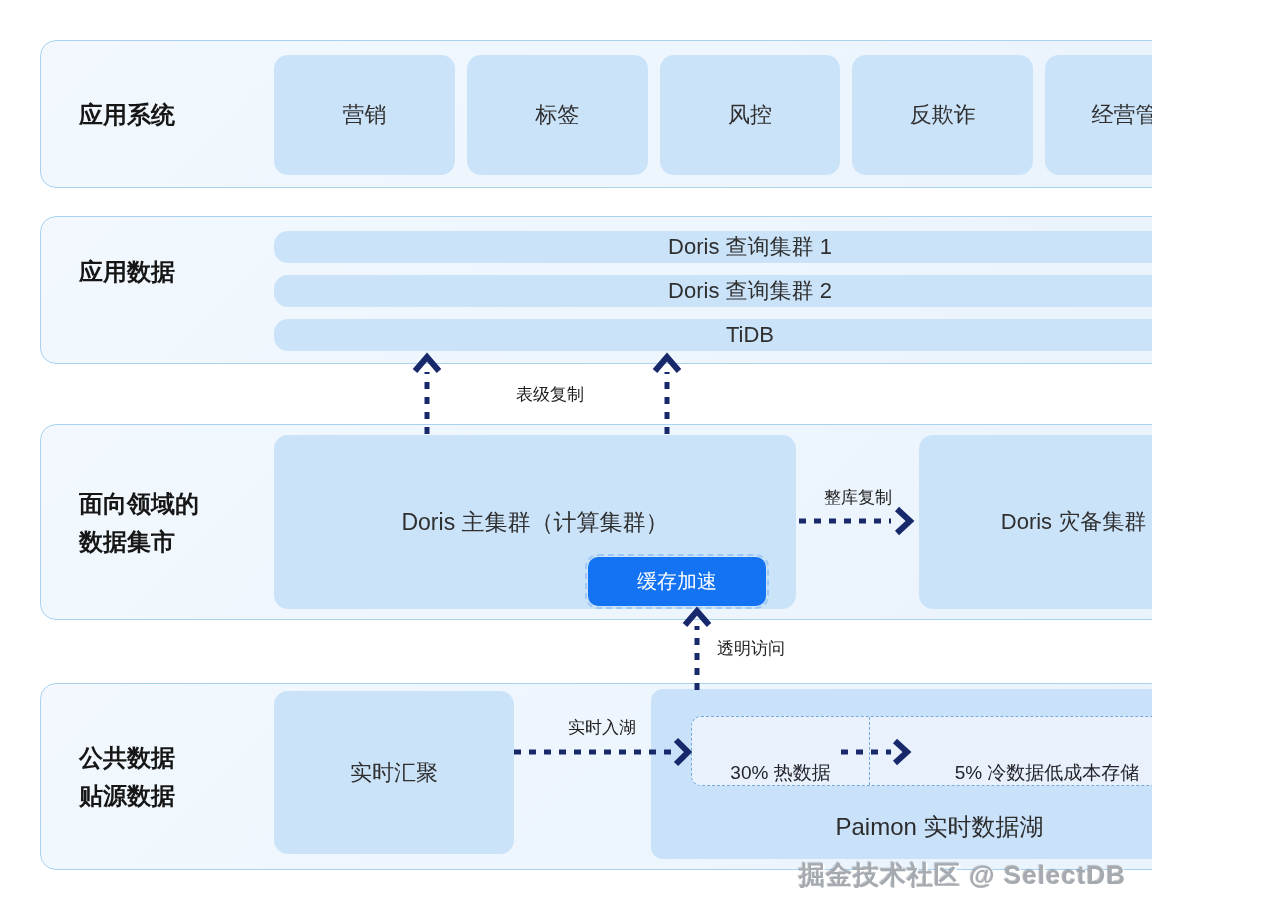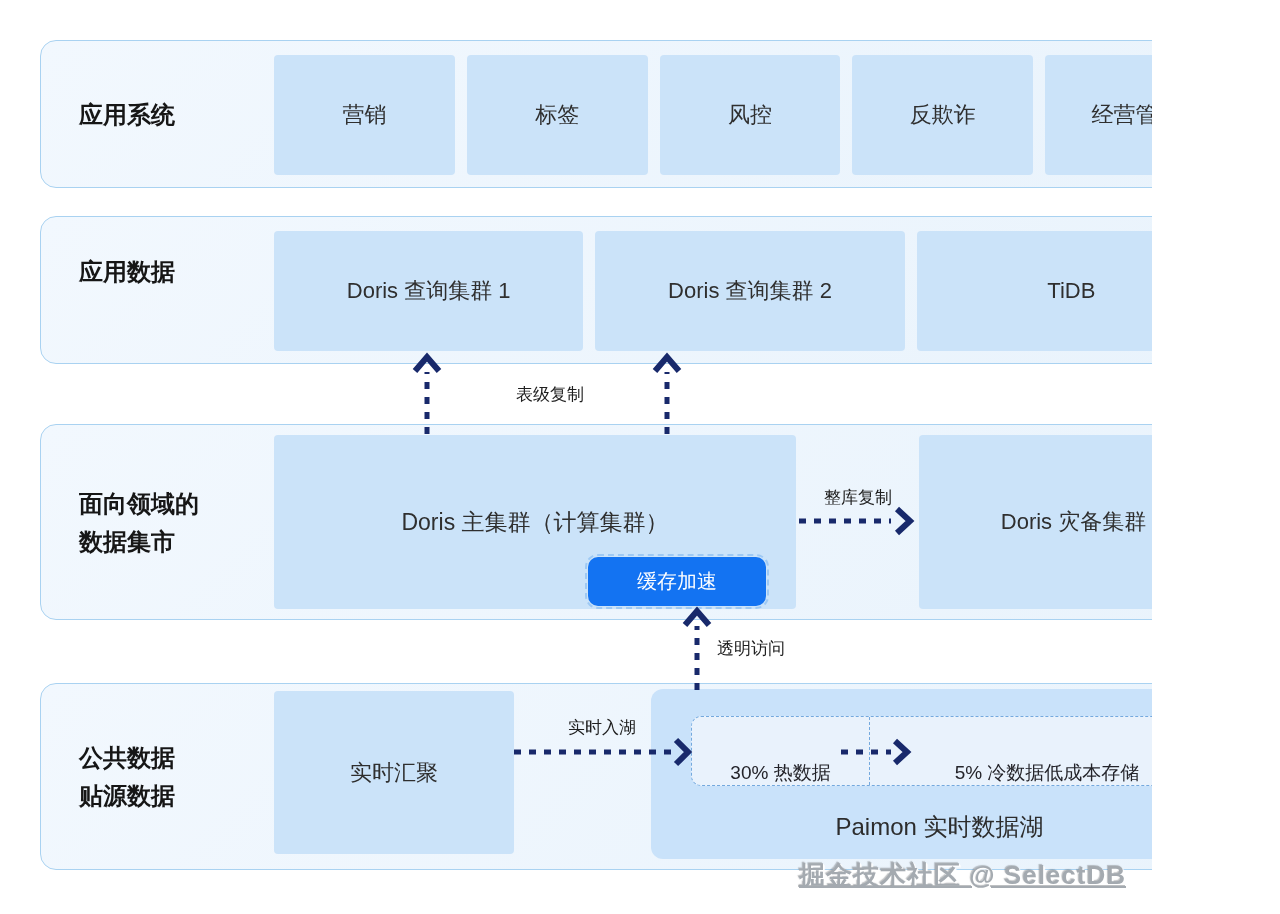--- a/index.html
+++ b/index.html
@@ -21,29 +21,29 @@
     position:absolute;left:38px;width:185px;
     font-size:24px;font-weight:700;color:#161616;line-height:38px;
   }
   .row1 .row-label{top:55px;}
   .row2 .row-label{top:36px;}
   .row3 .row-label{top:60px;}
   .row4 .row-label{top:55px;}
 
   
   .box{
-    background:#cbe3f9;border-radius:4px;
+    background:#cbe3f9;border-radius:14px;
     display:flex;align-items:center;justify-content:center;
     font-size:22px;color:#2f2f2f;box-sizing:border-box;
   }
   .boxes-flex{
     position:absolute;left:233px;right:5px;display:flex;gap:12px;
   }
   .row1 .boxes-flex{top:14px;height:120px;}
-  .row2 .boxes-flex{top:14px;height:120px;}
+  .row2 .boxes-flex{top:14px;height:120px;flex-direction:column;}
   .boxes-flex .box{flex:1;}
 
   
   .main-box{position:absolute;left:233px;top:10px;width:522px;height:174px;}
   .main-box-text{position:absolute;left:0;right:0;top:0;bottom:0;display:flex;align-items:center;justify-content:center;font-size:23px;color:#2f2f2f;}
   .cache-btn{
     position:absolute;left:314px;top:122px;width:178px;height:49px;
     background:#1373f2;color:#ffffff;font-size:20px;border-radius:10px;
     display:flex;align-items:center;justify-content:center;
     outline:2px dashed #9ec9f4;outline-offset:1px;
@@ -74,21 +74,20 @@
   .overlay{position:absolute;left:0;top:0;width:1280px;height:914px;pointer-events:none;}
   .dash-line{stroke:#18296b;stroke-width:5;fill:none;stroke-dasharray:7 8;}
   .chevron{stroke:#18296b;stroke-width:6;fill:none;stroke-linejoin:miter;stroke-linecap:butt;}
 
   
   .watermark{
     position:absolute;right:26px;top:858px;
     font-size:26px;font-weight:700;color:#a4aab0;letter-spacing:1px;
     text-shadow:1px 1px 0 #ffffff,2px 2px 1px rgba(255,255,255,.85),-1px -1px 1px rgba(110,115,120,.45);
     z-index:9;
-    text-decoration:underline;
   }
 </style>
 </head>
 <body>
 
 <div class="canvas">
 
   <div class="row-panel row1">
     <div class="row-label">
       <div>应用系统</div>

